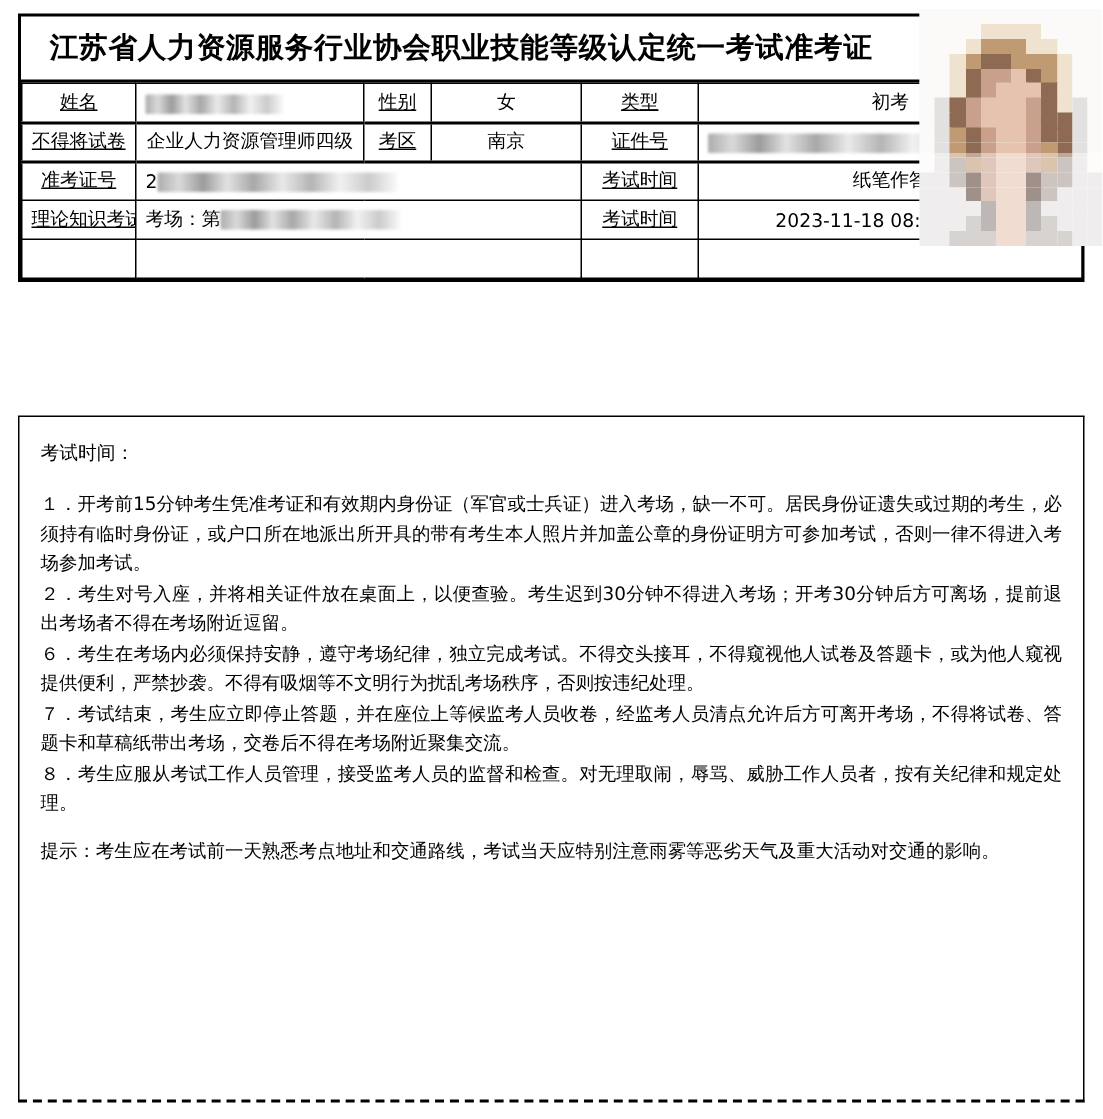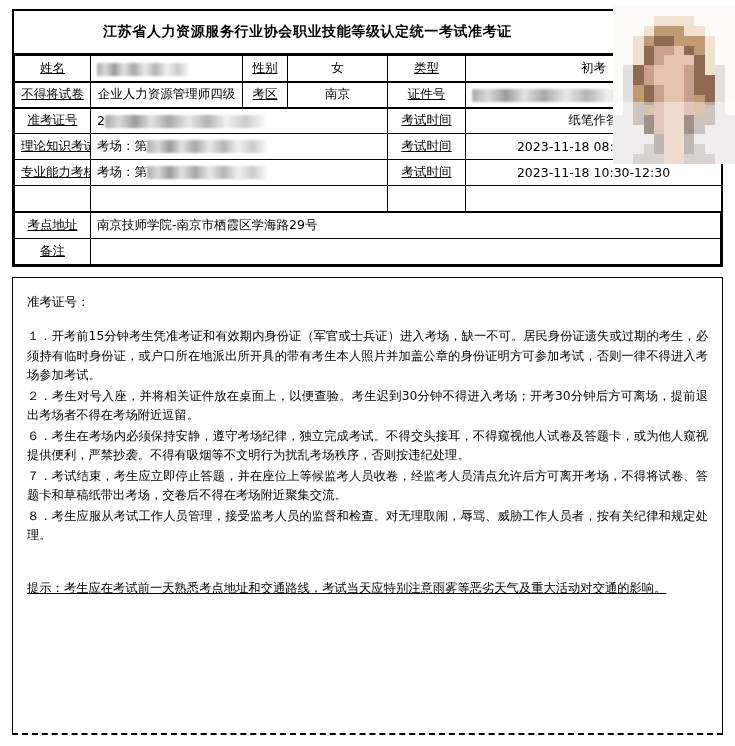--- a/index.html
+++ b/index.html
@@ -28,21 +28,21 @@
 
   .title-bar {
     border-bottom: 2px solid #000;
     height: 44px;
     display: flex;
     align-items: center;
     justify-content: center;
     padding-right: 120px;
   }
   .title-text {
-    font-size: 14px;
+    font-size: 19px;
     font-weight: bold;
     letter-spacing: 0.6px;
     color: #000;
     white-space: nowrap;
   }
 
   table.info {
     border-collapse: collapse;
     width: 100%;
     table-layout: fixed;
@@ -94,21 +94,21 @@
     color: #000;
     margin-bottom: 16px;
   }
   .notice p {
     margin: 0 0 1px 0;
     font-size: 12.3px;
     line-height: 19.5px;
     color: #000;
     text-align: justify;
   }
-  .notice p.tip { margin-top: 33px; text-decoration: underline; }
+  .notice p.tip { margin-top: 12px; }
 
   
   .photo-wrap {
     position: absolute;
     left: 613px; top: 6px;
     width: 122px; height: 158px;
     background: #fdfcfb;
     overflow: hidden;
   }
   .photo-inner {
@@ -160,55 +160,33 @@
             <td class="lbl">考试时间</td>
             <td class="val">纸笔作答</td>
           </tr>
           <tr>
             <td class="lbl">理论知识考试</td>
             <td colspan="3" class="val-l"><span>考场：第</span><span class="redact" style="width: 120px;"></span></td>
             <td class="lbl">考试时间</td>
             <td class="val">2023-11-18 08:30-10:00</td>
           </tr>
           <tr>
-            <td class="lbl">专业能力考核</td>
-            <td colspan="3" class="val-l"><span>考场：第</span><span class="redact" style="width: 120px;"></span></td>
-            <td class="lbl">考试时间</td>
-            <td class="val">2023-11-18 10:30-12:30</td>
-          </tr>
-          <tr>
             <td class="lbl"></td>
             <td colspan="3" class="val"></td>
             <td class="lbl"></td>
             <td class="val"></td>
           </tr>
         </tbody>
     </table>
 
-    <table class="info">
-      <colgroup>
-          <col style="width:76px">
-          <col>
-        </colgroup>
-      <tbody>
-        <tr>
-          <td class="lbl">考点地址</td>
-          <td class="val-l">南京技师学院-南京市栖霞区学海路29号</td>
-        </tr>
-        <tr>
-          <td class="lbl">备注</td>
-          <td class="val-l"></td>
-        </tr>
-      </tbody>
-    </table>
 
   </div>
 
   <div class="notice">
-    <div class="notice-title">准考证号：</div>
+    <div class="notice-title">考试时间：</div>
     <div id="notice-items">
         <p>１．开考前15分钟考生凭准考证和有效期内身份证（军官或士兵证）进入考场，缺一不可。居民身份证遗失或过期的考生，必须持有临时身份证，或户口所在地派出所开具的带有考生本人照片并加盖公章的身份证明方可参加考试，否则一律不得进入考场参加考试。</p>
         <p>２．考生对号入座，并将相关证件放在桌面上，以便查验。考生迟到30分钟不得进入考场；开考30分钟后方可离场，提前退出考场者不得在考场附近逗留。</p>
         <p>６．考生在考场内必须保持安静，遵守考场纪律，独立完成考试。不得交头接耳，不得窥视他人试卷及答题卡，或为他人窥视提供便利，严禁抄袭。不得有吸烟等不文明行为扰乱考场秩序，否则按违纪处理。</p>
         <p>７．考试结束，考生应立即停止答题，并在座位上等候监考人员收卷，经监考人员清点允许后方可离开考场，不得将试卷、答题卡和草稿纸带出考场，交卷后不得在考场附近聚集交流。</p>
         <p>８．考生应服从考试工作人员管理，接受监考人员的监督和检查。对无理取闹，辱骂、威胁工作人员者，按有关纪律和规定处理。</p>
       </div>
     <p class="tip">提示：考生应在考试前一天熟悉考点地址和交通路线，考试当天应特别注意雨雾等恶劣天气及重大活动对交通的影响。</p>
   </div>
 

